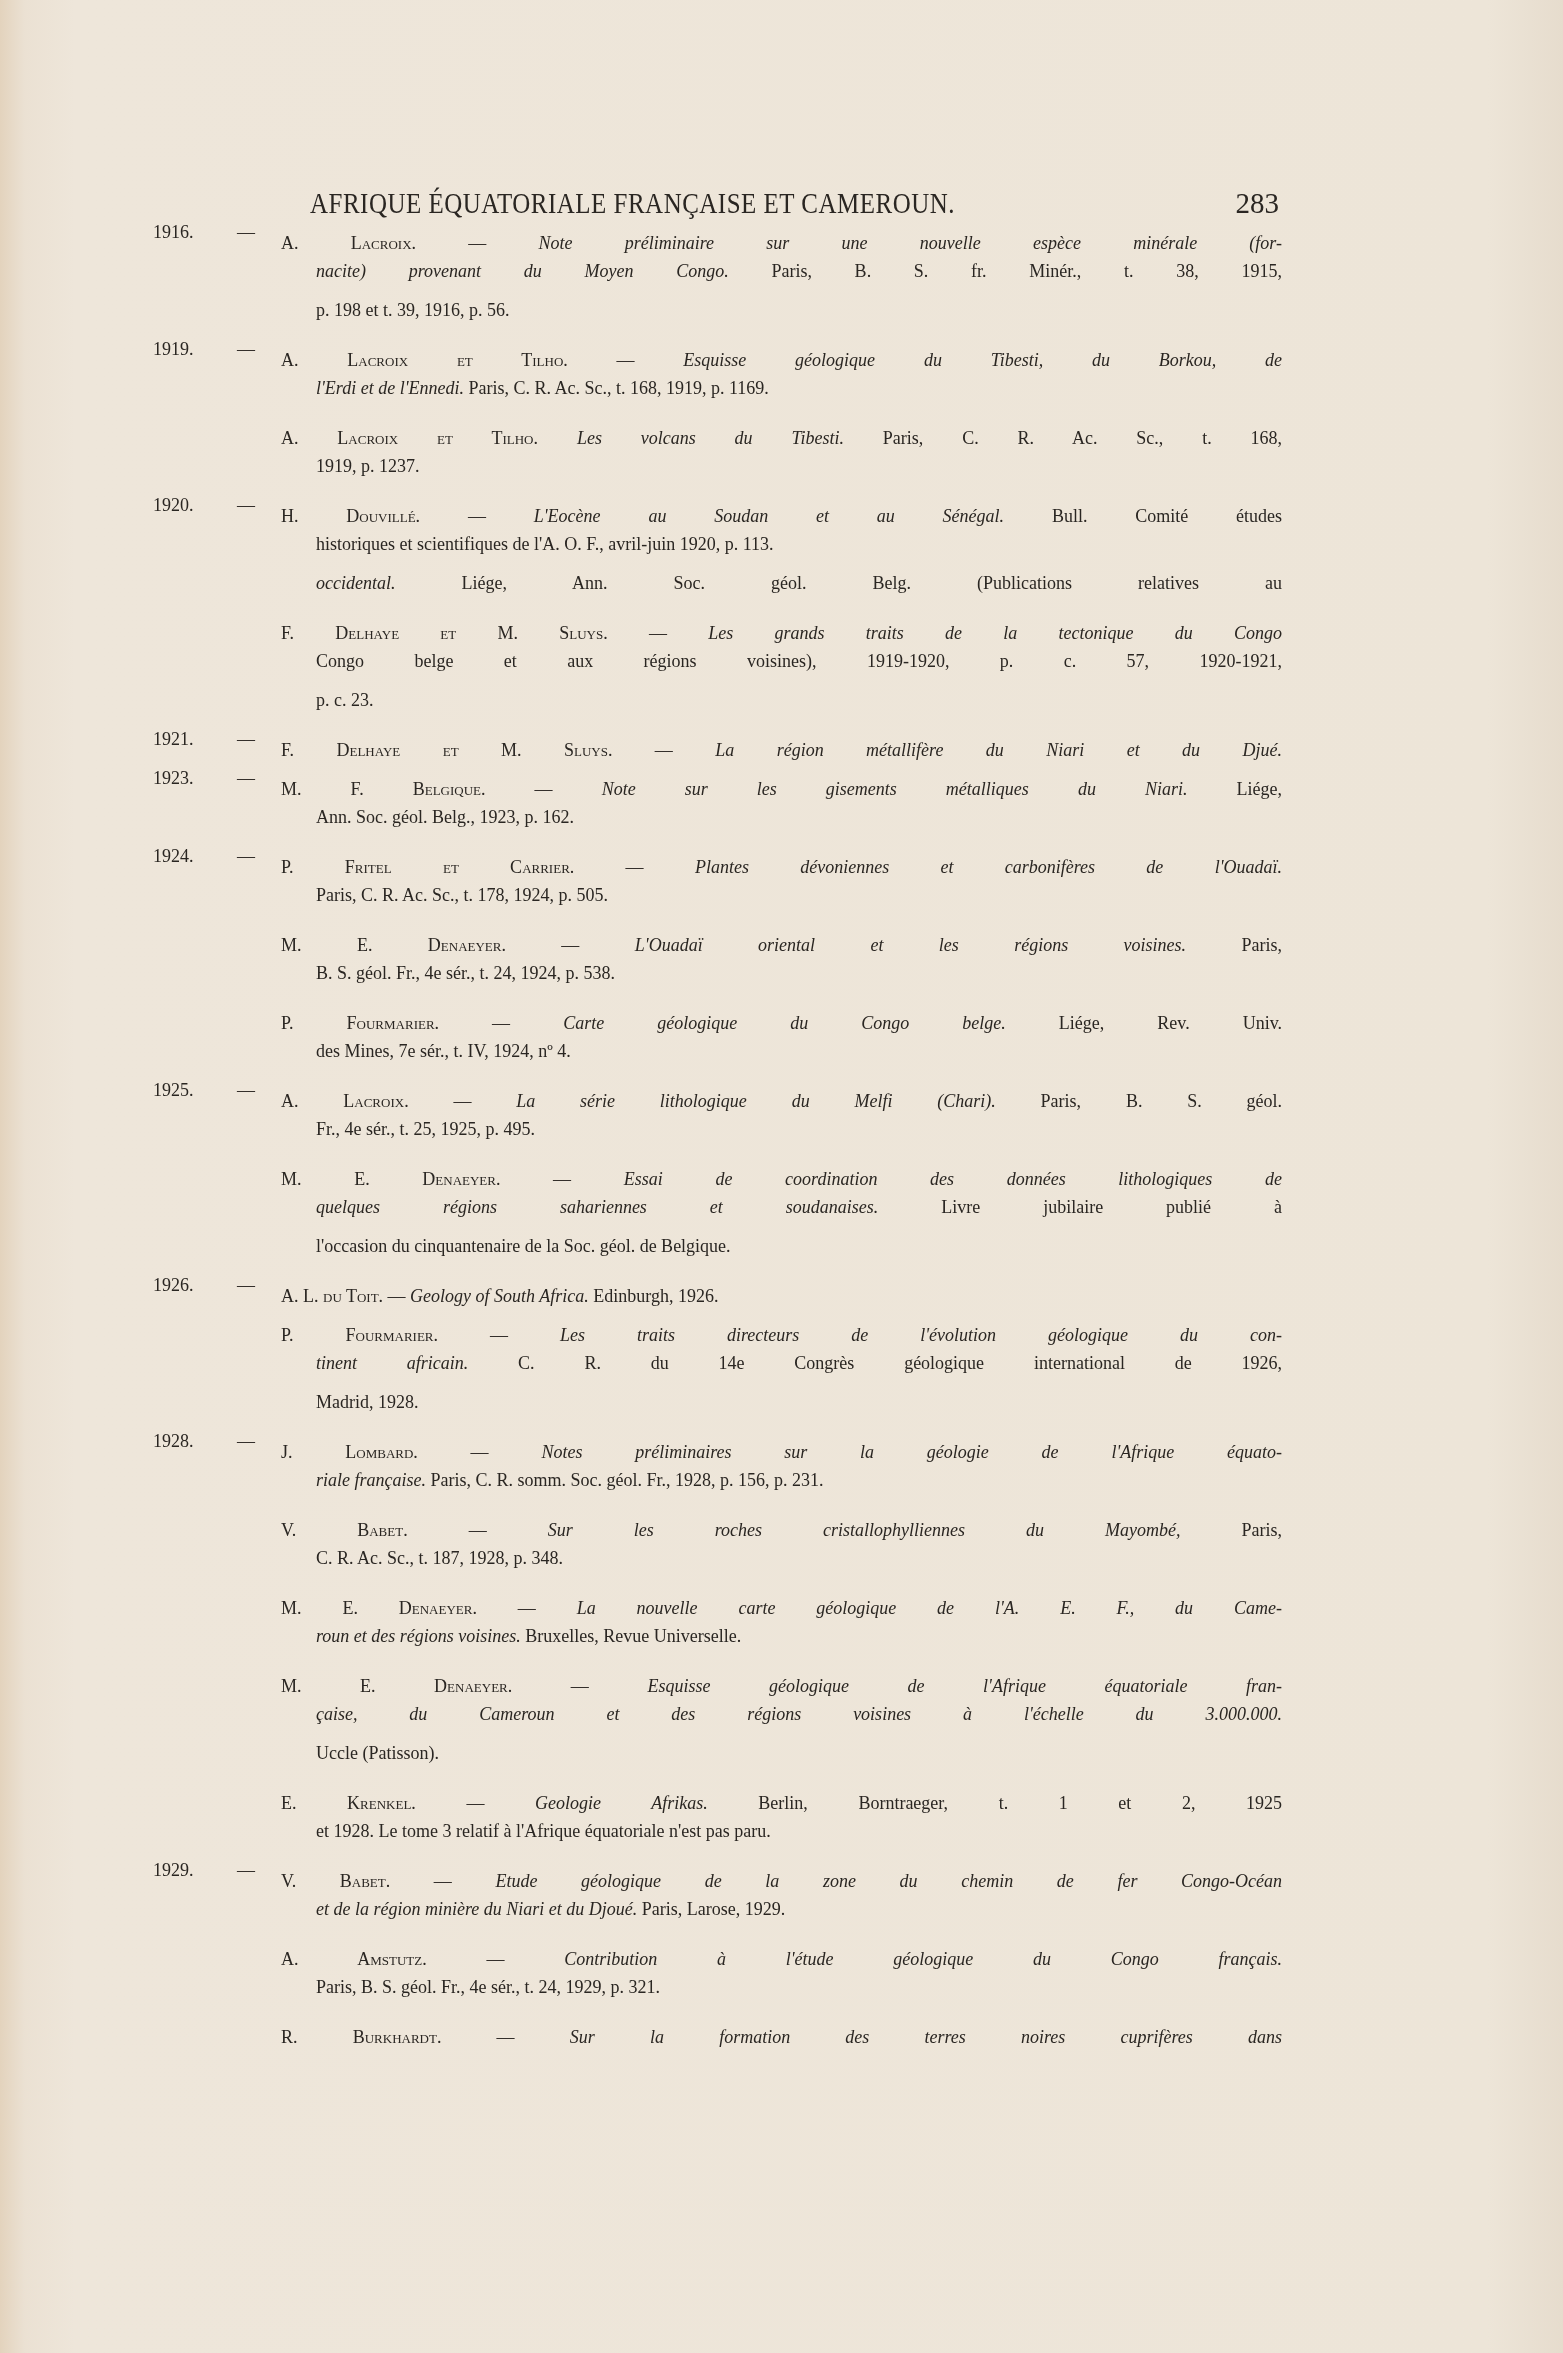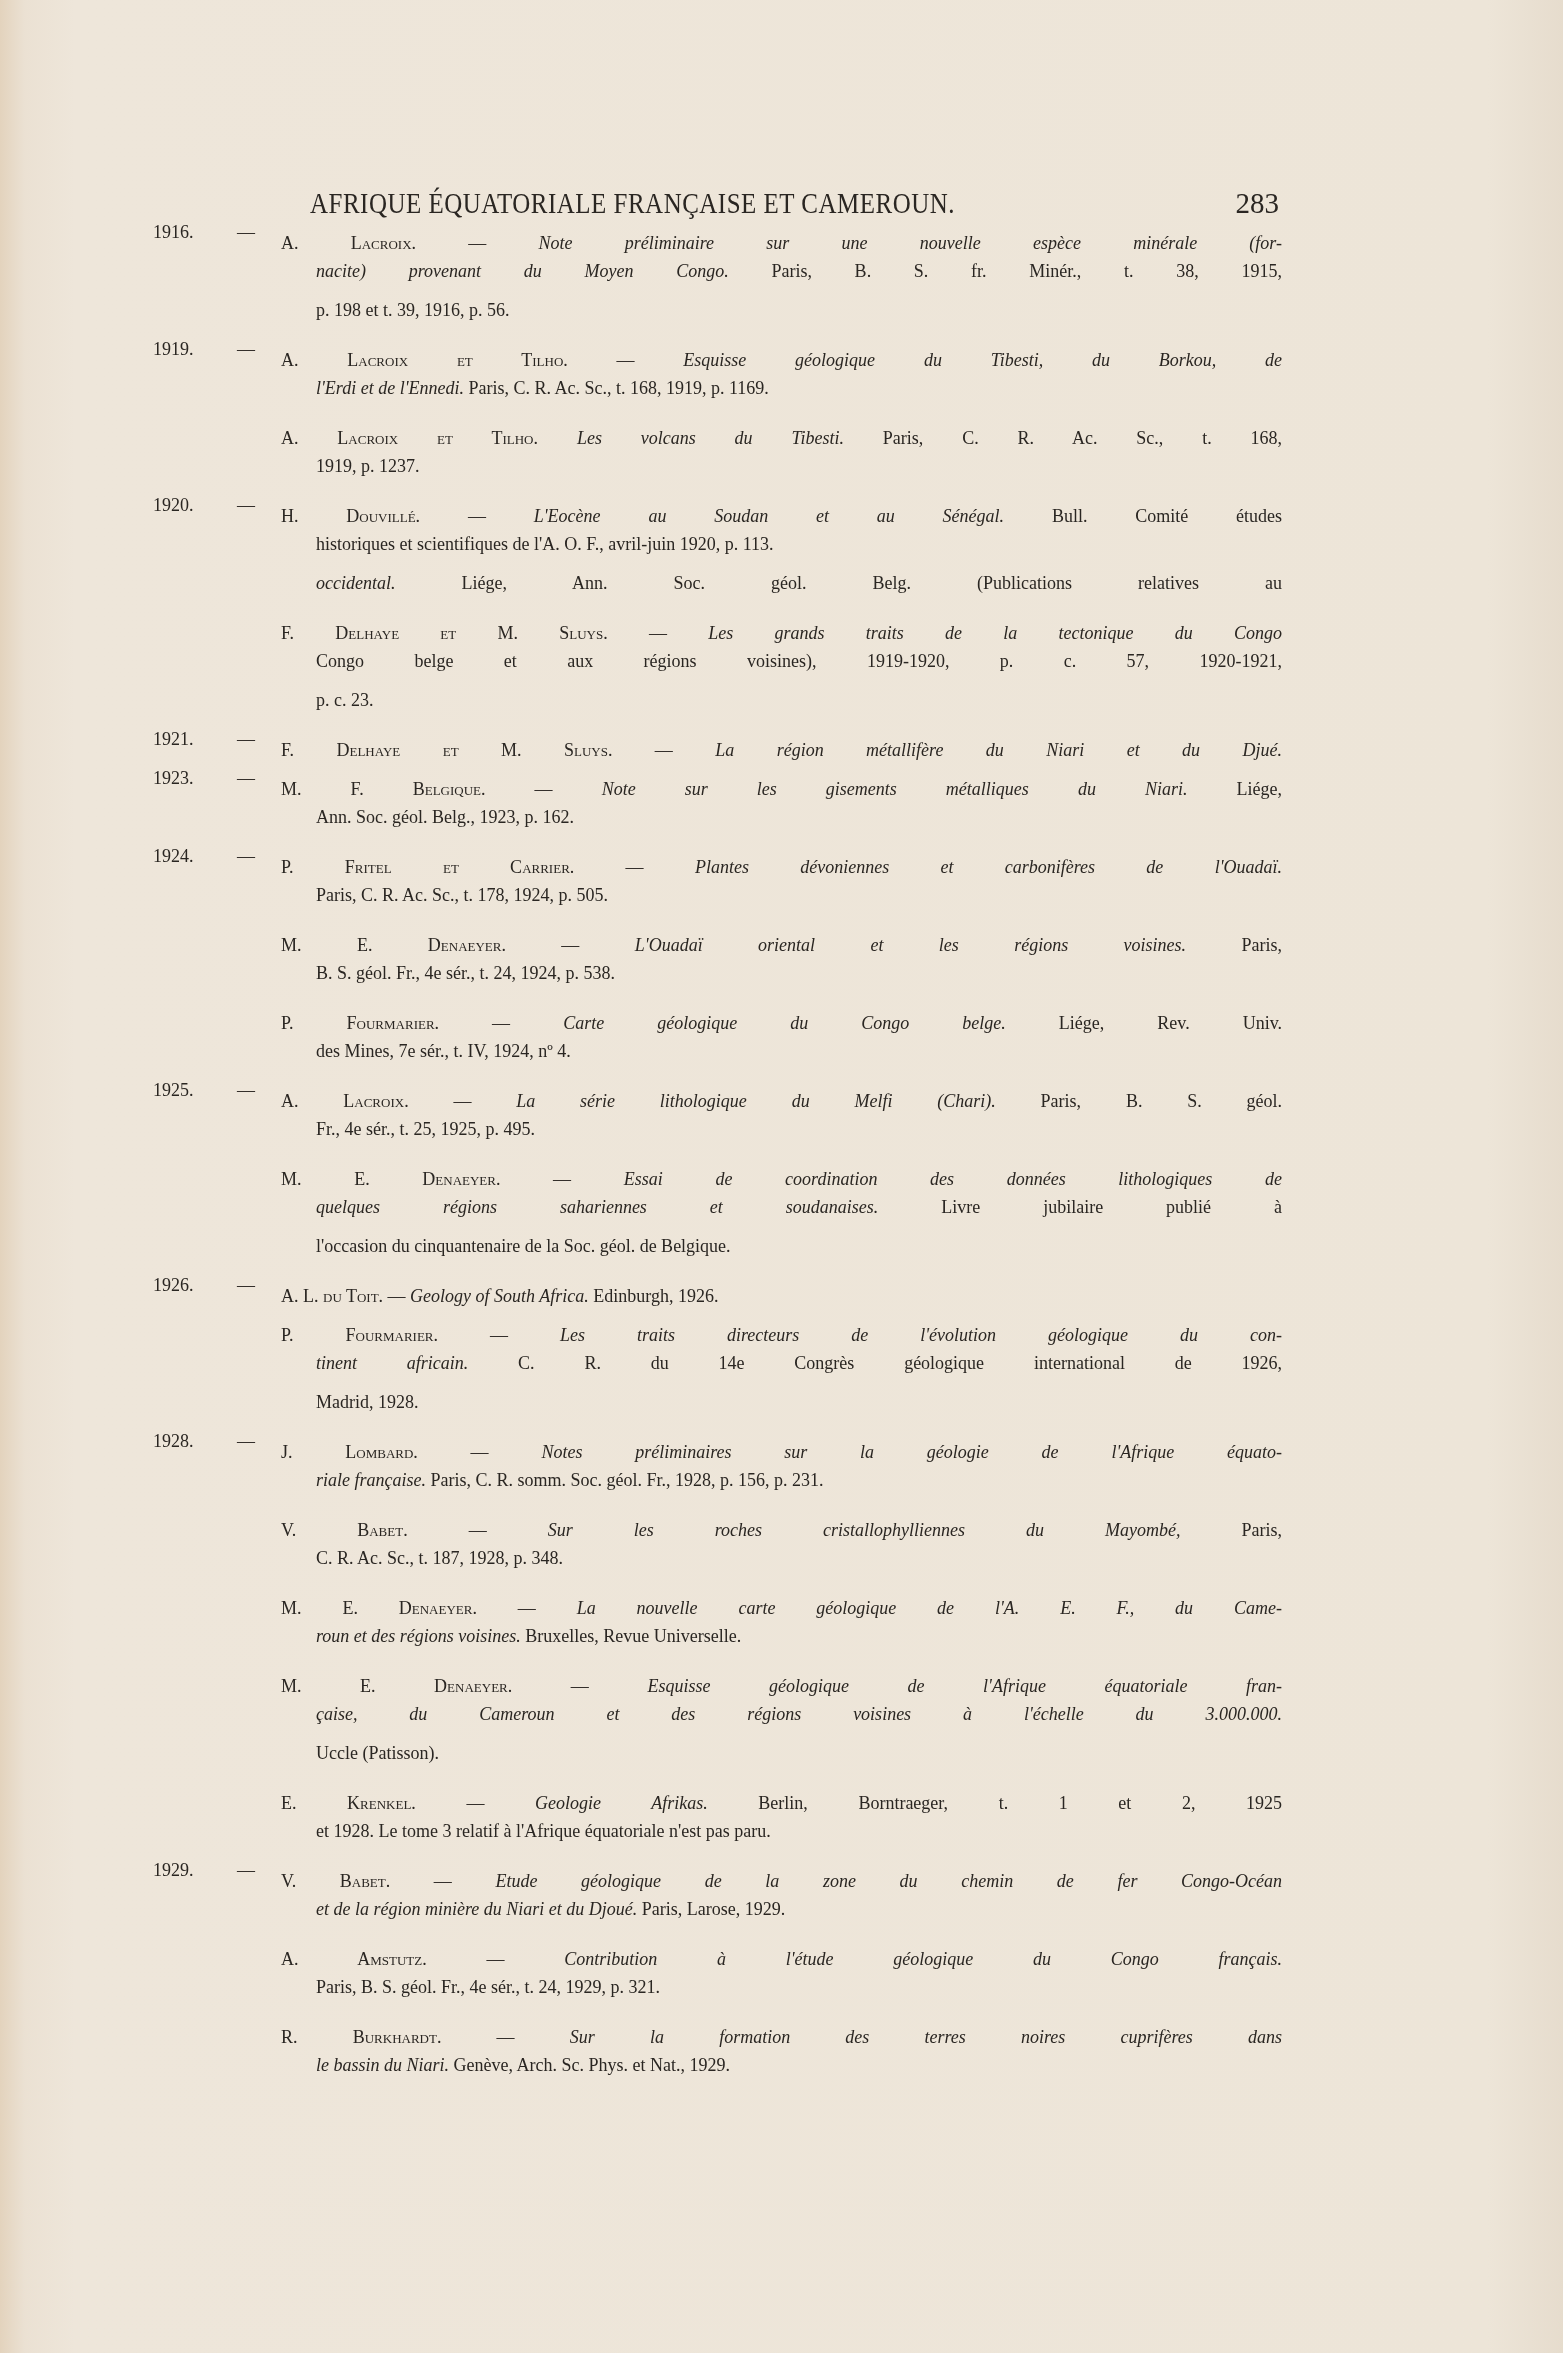--- a/index.html
+++ b/index.html
@@ -255,18 +255,15 @@
         <span class="first-text justify"><span class="sc">A. Amstutz.</span><span> — </span><span class="it">Contribution à l'étude géologique du Congo français.</span></span>
       </div>
       <div class="line">
         <span class="cont-text"><span>Paris, B. S. géol. Fr., 4e sér., t. 24, 1929, p. 321.</span></span>
       </div>
     </div>
     <div class="entry">
       <div class="line">
         <span class="first-text justify"><span class="sc">R. Burkhardt.</span><span> — </span><span class="it">Sur la formation des terres noires cuprifères dans</span></span>
       </div>
-      <div class="line">
-        <span class="cont-text"><span class="it">le bassin du Niari.</span><span> Genève, Arch. Sc. Phys. et Nat., 1929.</span></span>
-      </div>
     </div>
   </div>
 
 
 </body></html>

